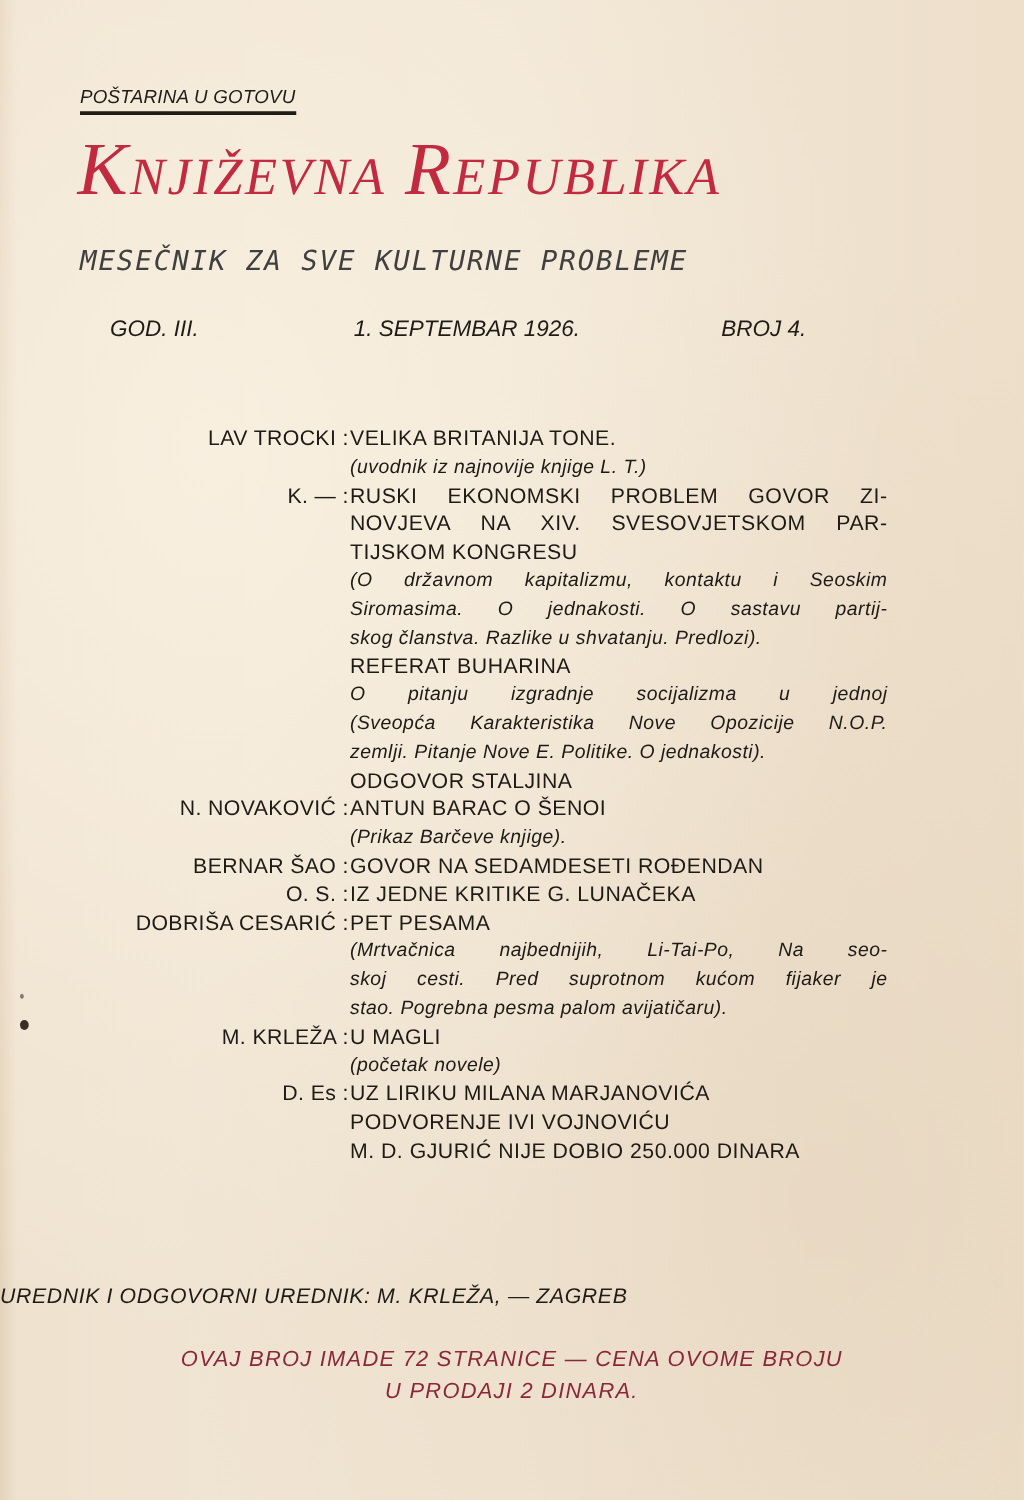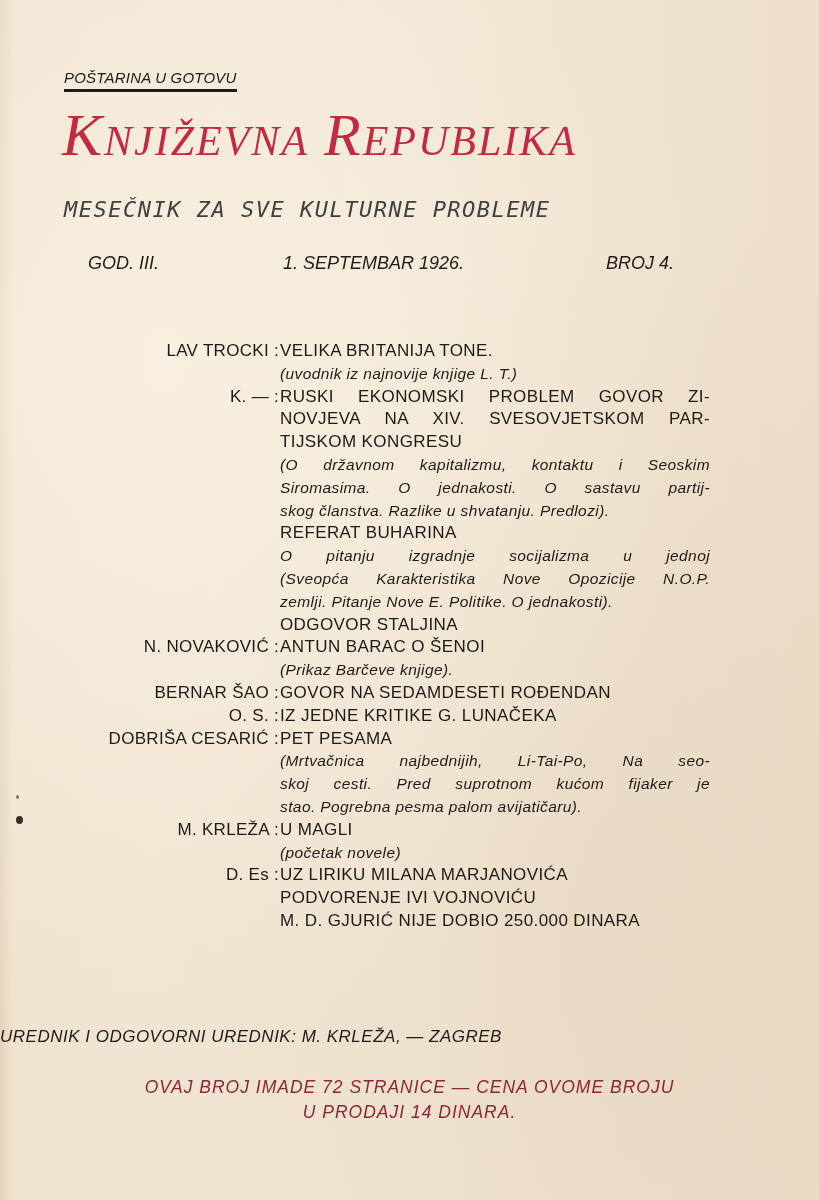--- a/index.html
+++ b/index.html
@@ -42,21 +42,21 @@
     white-space: nowrap;
   }
 
   .issue-line {
     position: absolute; top: 253px; left: 0; width: 747px; height: 24px;
     font-style: italic; font-size: 18px; color: #1f1b17;
   }
   .issue-line span { position: absolute; white-space: nowrap; }
   .issue-year { left: 88px; }
   .issue-date { left: 283px; }
-  .issue-number { left: 606px; text-align: right; }
+  .issue-number { left: 577px; text-align: right; }
 
   .toc { position: absolute; left: 0; top: 340px; width: 819px; }
   .toc-line {
     position: relative; height: 22.8px; line-height: 22.8px; font-size: 17px;
     white-space: nowrap;
   }
   .toc-line .author {
     position: absolute; right: 540px; text-align: right; letter-spacing: 0.3px;
   }
   .toc-line .text {
@@ -194,18 +194,18 @@
       </div>
       <div class="toc-line">
         <span class="text title">M. D. GJURIĆ NIJE DOBIO 250.000 DINARA</span>
       </div>
     </div>
 
   <div class="editor">UREDNIK I ODGOVORNI UREDNIK:  M. KRLEŽA, — ZAGREB</div>
 
   <div class="price">
     <div>OVAJ BROJ IMADE 72 STRANICE — CENA OVOME BROJU</div>
-    <div>U PRODAJI 14 DINARA.</div>
+    <div>U PRODAJI 2 DINARA.</div>
   </div>
 
   <div class="margin-mark a"></div>
   <div class="margin-mark b"></div>
 </div>
 
 </body></html>

